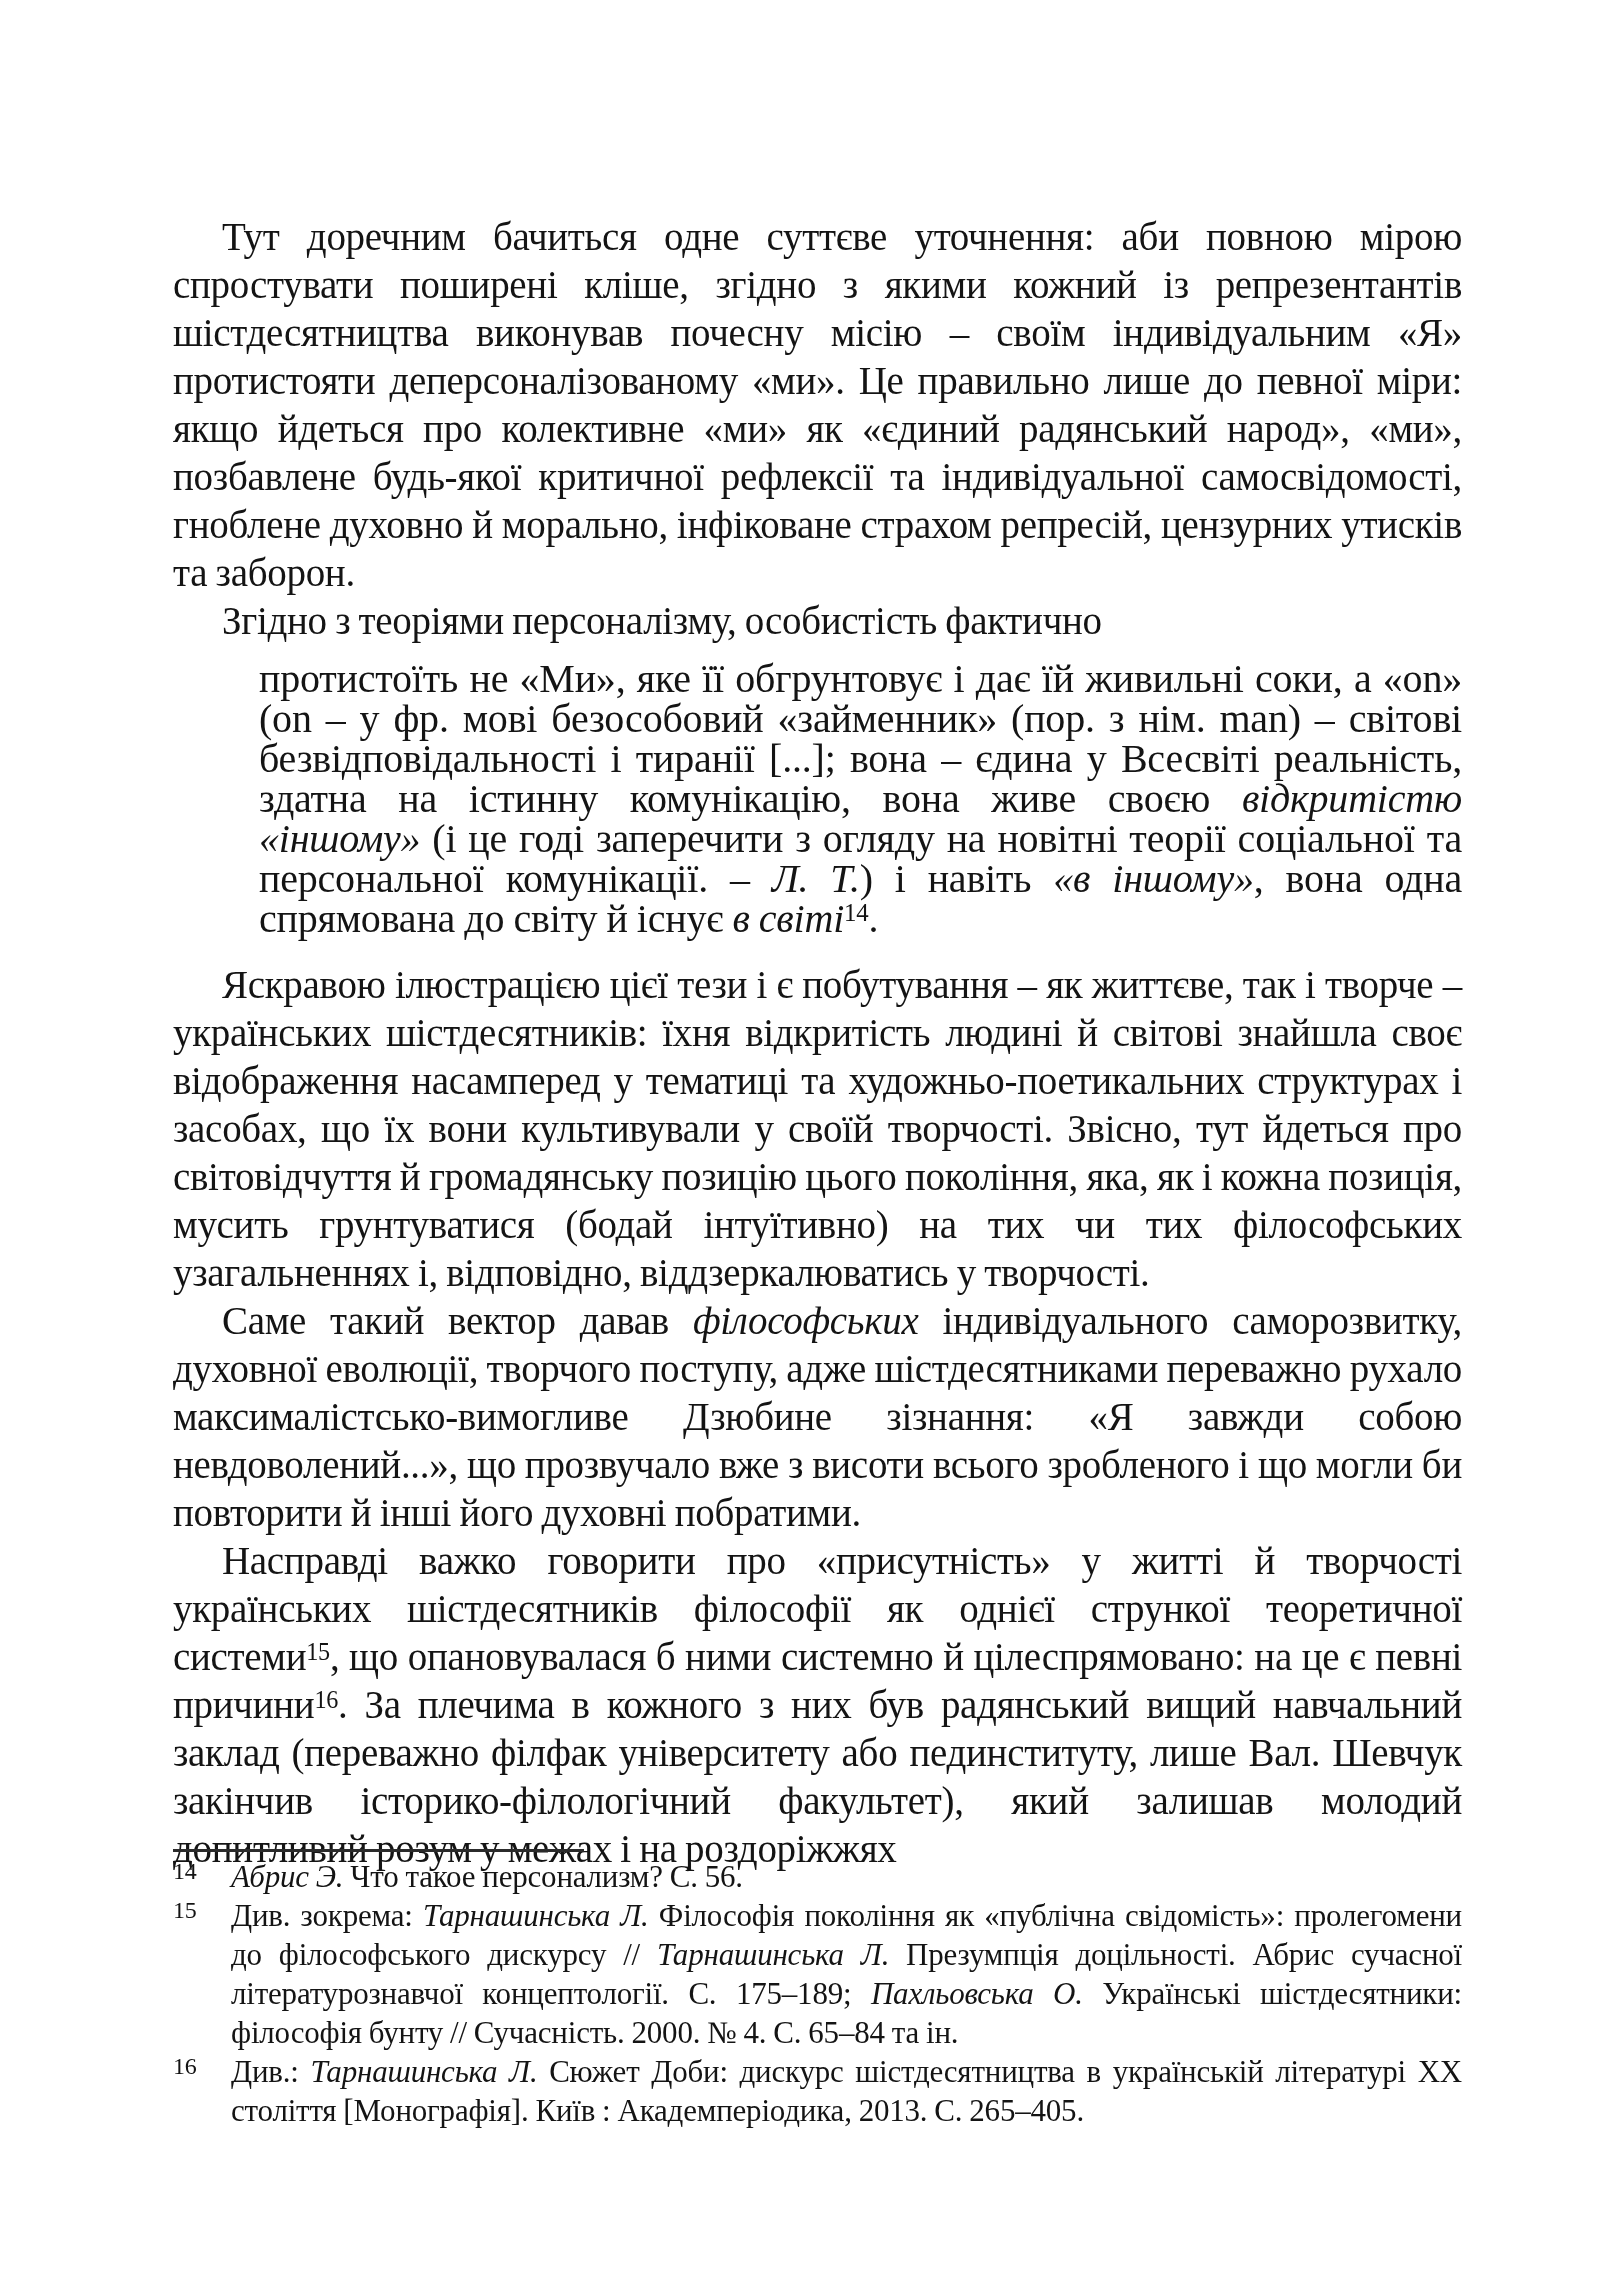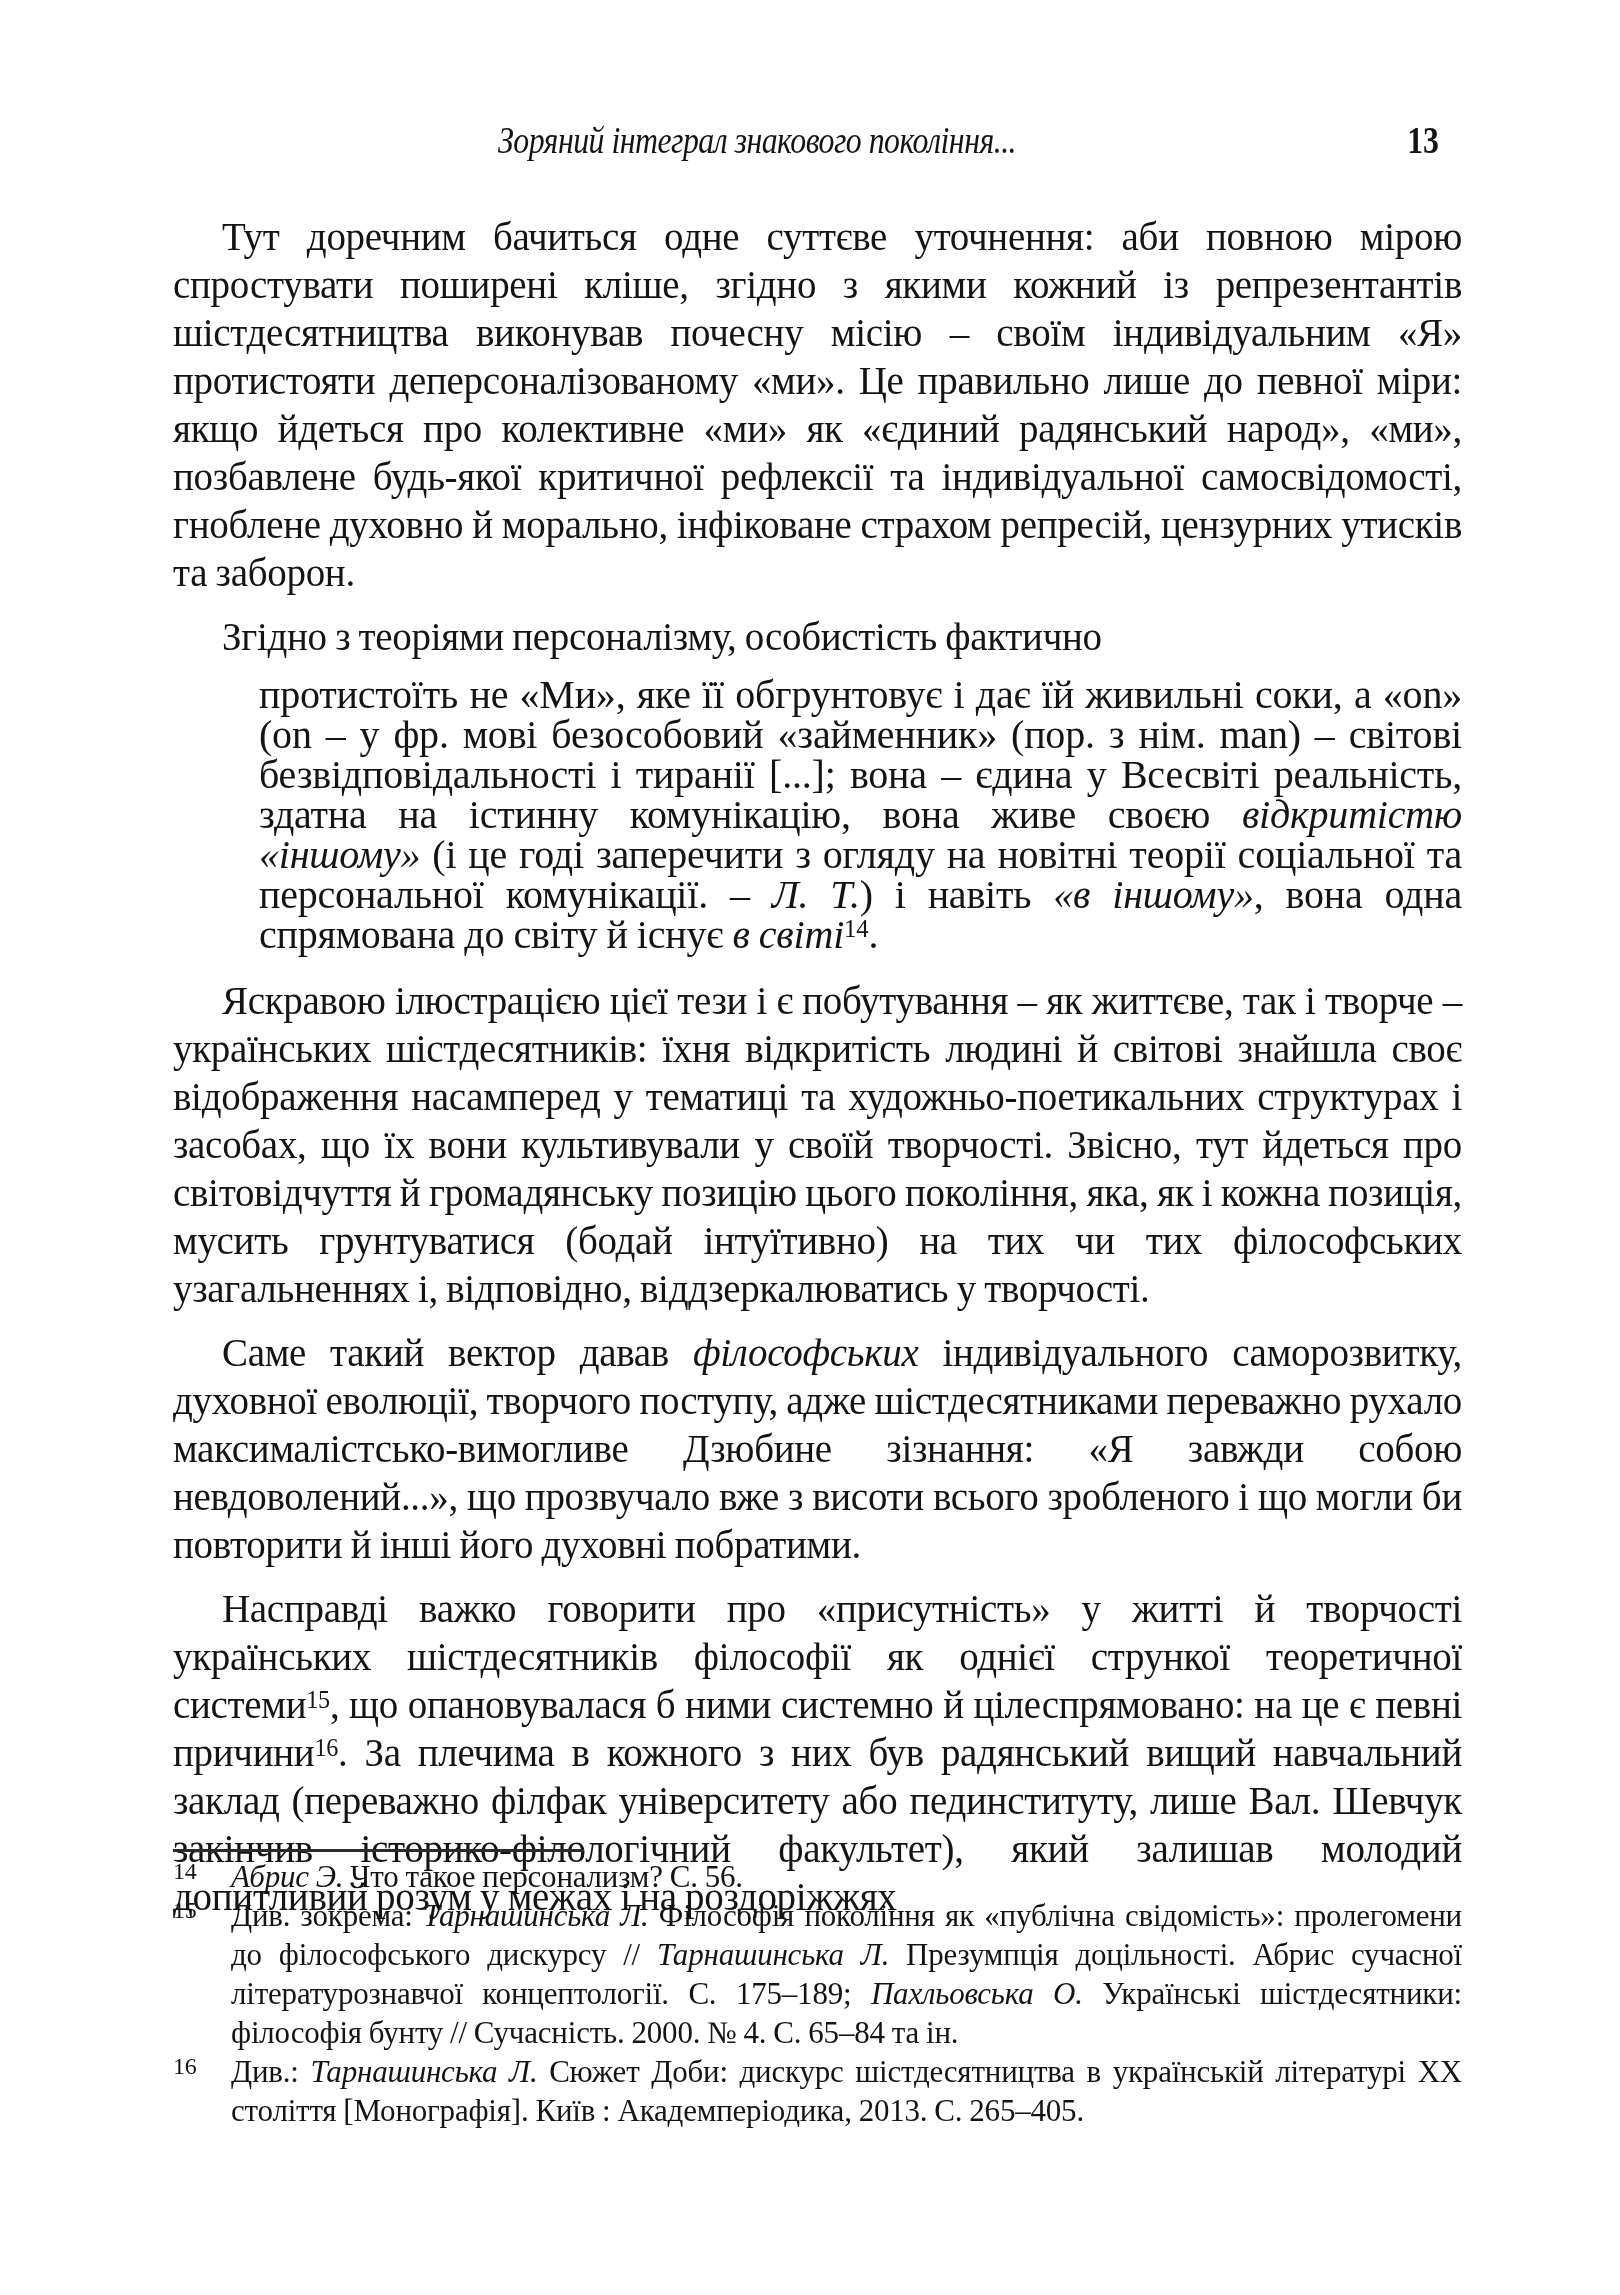--- a/index.html
+++ b/index.html
@@ -11,42 +11,38 @@
     .running-title { position: absolute; left: 0; top: 0; font-style: italic; font-size: 37px;
                      letter-spacing: -0.6px; transform: scaleX(0.86); transform-origin: left center; }
     .page-number { position: absolute; right: 0; top: 0; font-size: 37px; font-weight: bold;
                    transform: scaleX(0.86); transform-origin: right center; }
 
     .body { position: absolute; left: 173px; top: 213px; width: 1289px; }
     .para { margin: 0; font-size: 39px; line-height: 48px; text-align: justify;
             letter-spacing: -0.3px; word-spacing: -1.1px; }
     .para.indent { text-indent: 49px; }
     .lastline-left { text-align-last: left; }
-    .para + .para { margin-top: 16px; }
+    .para + .para { margin-top: 0; }
 
     .blockquote { margin: 14.4px 0 22px 86px; font-size: 40px; line-height: 40px;
                   text-align: justify; letter-spacing: -0.2px; word-spacing: -0.6px; }
     sup { font-size: 0.62em; line-height: 0; position: relative; top: -0.45em; vertical-align: baseline; }
     i, em { font-style: italic; }
 
     .footnote-rule { position: absolute; left: 173px; top: 1849px; width: 411px; height: 2.8px; background: #2b2b2b; }
     .footnotes { position: absolute; left: 173px; top: 1857px; width: 1289px; }
     .footnote { position: relative; padding-left: 58px; font-size: 31px; line-height: 39px;
                 text-align: justify; text-align-last: left; letter-spacing: -0.2px; word-spacing: -0.6px; }
     .fn-num { position: absolute; left: 0; top: -5.5px; font-size: 24px; }
   </style>
 </head>
 <body>
 
 <div class="page">
 
-  <div class="running-head">
-    <span class="running-title">Зоряний інтеграл знакового покоління...</span>
-    <span class="page-number">13</span>
-  </div>
 
   <div class="body">
     <p class="para indent">Тут доречним бачиться одне суттєве уточнення: аби повною мірою спростувати поширені кліше, згідно з якими кожний із репрезентантів шістдесятництва виконував почесну місію – своїм індивідуальним «Я» протистояти деперсоналізованому «ми». Це правильно лише до певної міри: якщо йдеться про колективне «ми» як «єдиний радянський народ», «ми», позбавлене будь-якої критичної рефлексії та індивідуальної самосвідомості, гноблене духовно й морально, інфіковане страхом репресій, цензурних утисків та заборон.</p>
     <p class="para indent lastline-left">Згідно з теоріями персоналізму, особистість фактично</p>
 
     <div class="blockquote">
       <span>протистоїть не «Ми», яке її обгрунтовує і дає їй живильні соки, а «on» (on – у фр. мові безособовий «займенник» (пор. з нім. man) – світові безвідповідальності і тиранії [...]; вона – єдина у Всесвіті реальність, здатна на істинну комунікацію, вона живе своєю </span><i>відкритістю «іншому»</i><span> (і це годі заперечити з огляду на новітні теорії соціальної та персональної комунікації. – </span><i>Л. Т.</i><span>) і навіть </span><i>«в іншому»</i><span>, вона одна спрямована до світу й існує </span><i>в світі</i><sup>14</sup><span>.</span>
     </div>
 
     <p class="para indent">Яскравою ілюстрацією цієї тези і є побутування – як життєве, так і творче – українських шістдесятників: їхня відкритість людині й світові знайшла своє відображення насамперед у тематиці та художньо-поетикальних структурах і засобах, що їх вони культивували у своїй творчості. Звісно, тут йдеться про світовідчуття й громадянську позицію цього покоління, яка, як і кожна позиція, мусить грунтуватися (бодай інтуїтивно) на тих чи тих філософських узагальненнях і, відповідно, віддзеркалюватись у творчості.</p>

